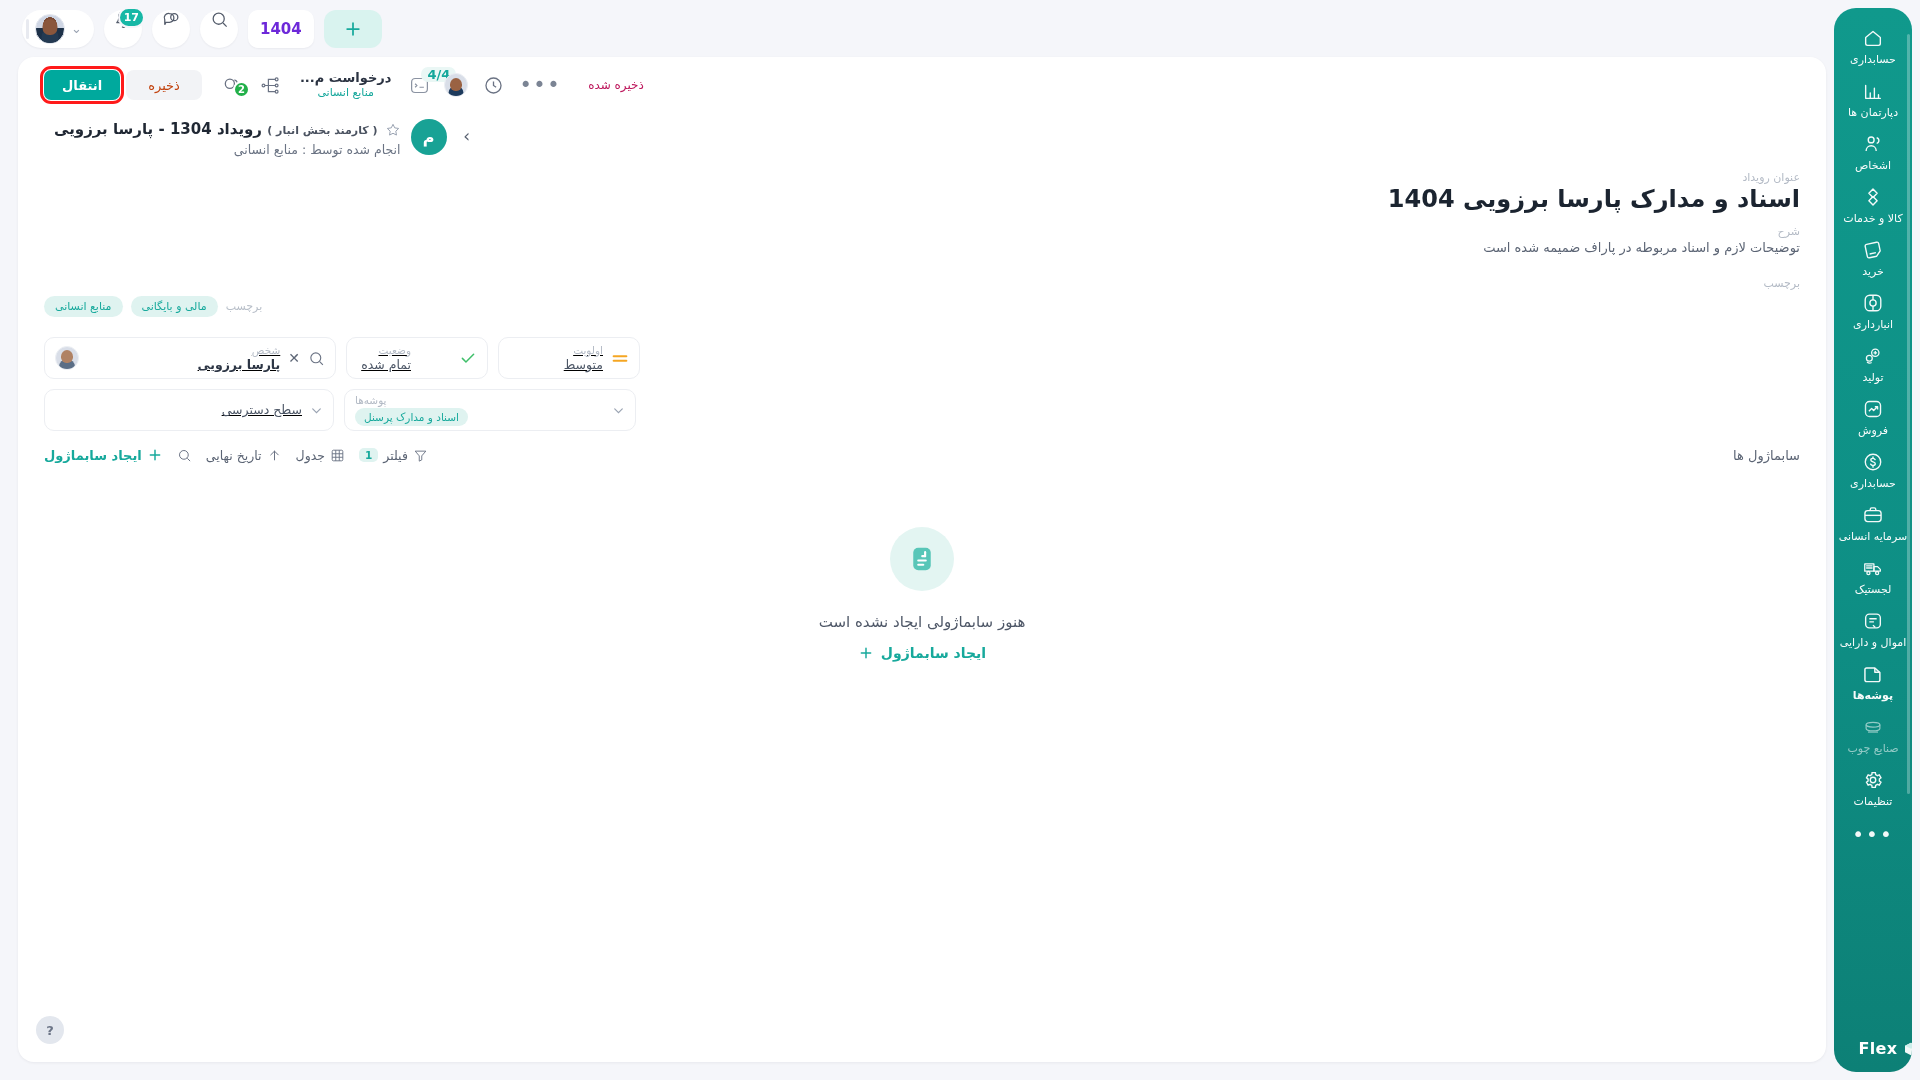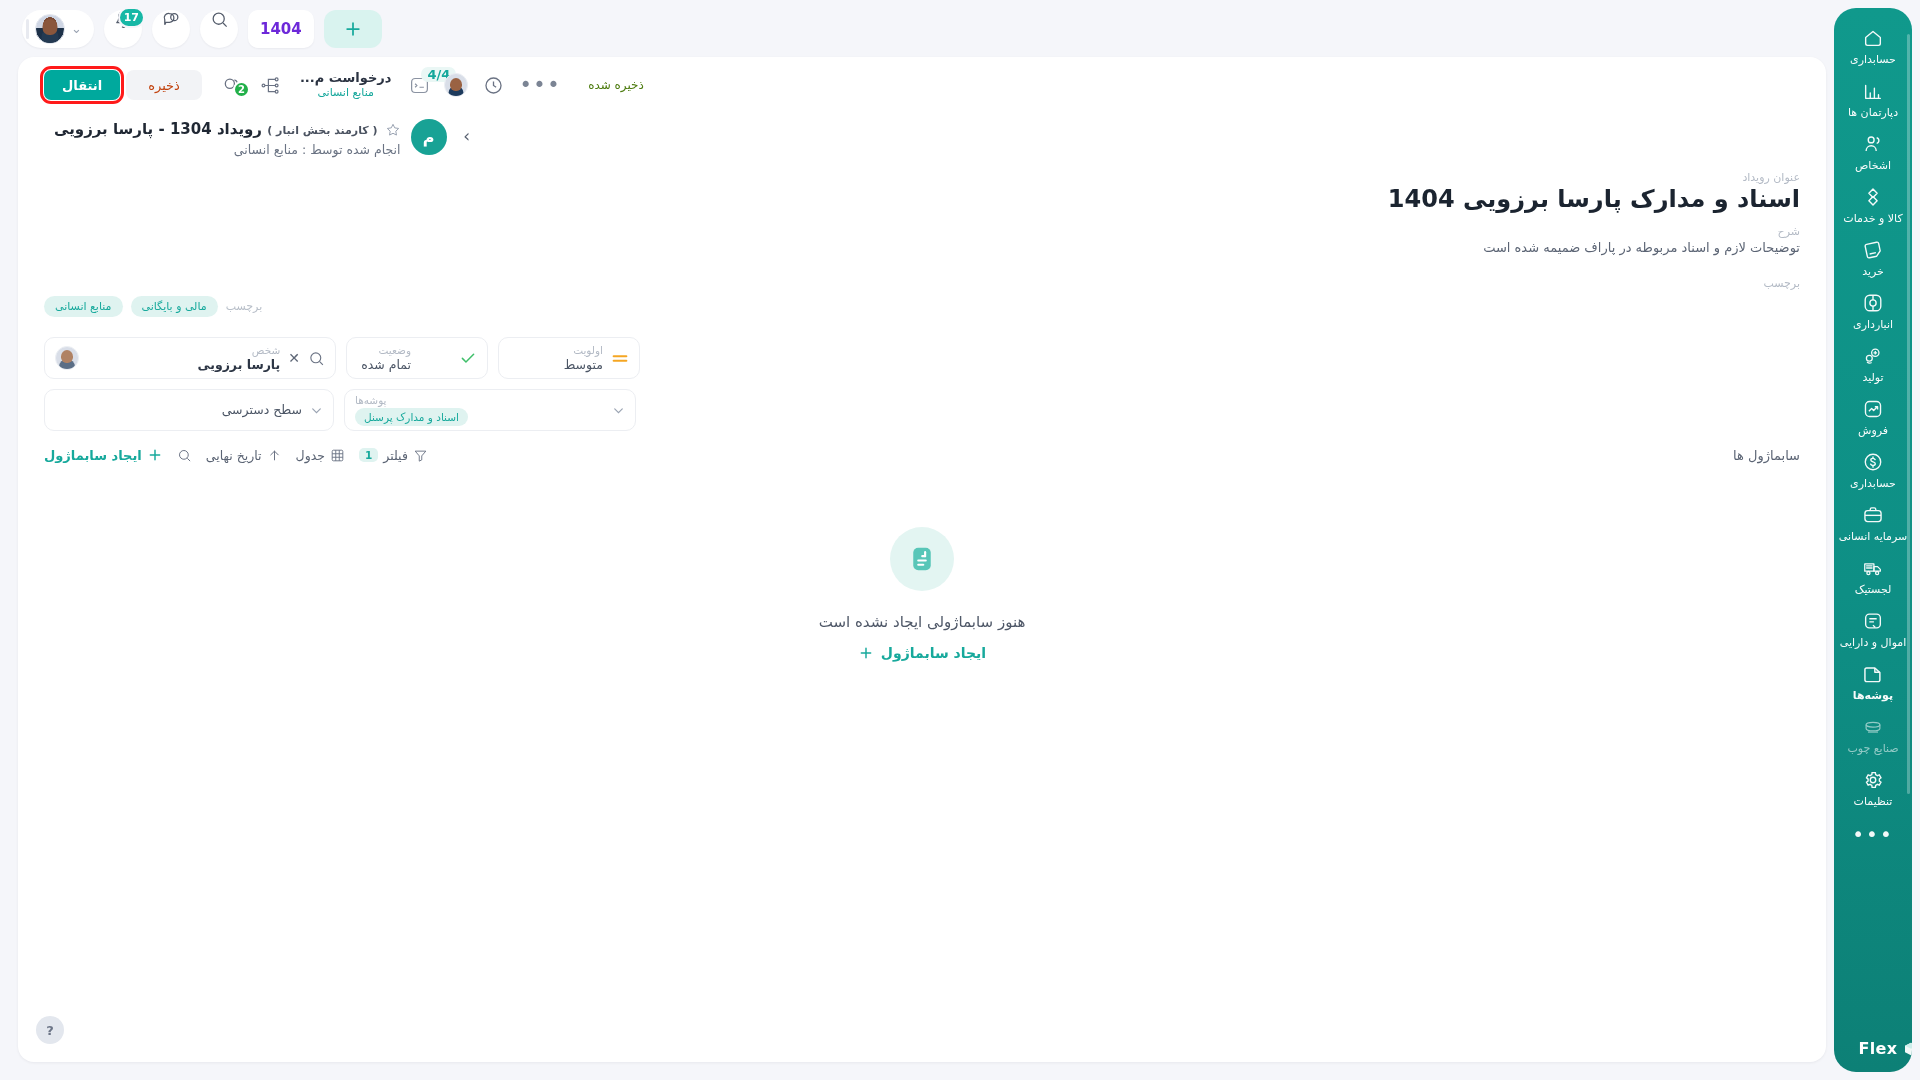--- a/index.html
+++ b/index.html
@@ -163,21 +163,21 @@
   }
   .mini-ava {
     width:24px;height:24px;border-radius:50%; overflow:hidden; position:relative;
     background:#d9dee8; border:1px solid #eceff4; margin: 0 4px; cursor:pointer;
   }
   .mini-ava::after{content:"";position:absolute;left:50%;top:54%;transform:translateX(-50%);
     width:15px;height:13px;border-radius:7px 7px 3px 3px;background:#1d3a5c;}
   .mini-ava::before{content:"";position:absolute;left:50%;top:16%;transform:translateX(-50%);
     width:12px;height:13px;border-radius:50% 50% 45% 45%;background:#9a6243;z-index:2;}
   .dots-tool { font-size:21px; color:#7b8494; letter-spacing:1.5px; line-height:10px;}
-  .saved-text { font-size:12px; color:#4d7c0f; margin-left: 18px; direction: rtl;}
+  .saved-text { font-size:12px; color:#be185d; margin-left: 18px; direction: rtl;}
 
   
   .header-sec { padding: 6px 26px 0 26px; }
   .hd-row1 { display:flex; align-items:flex-start; justify-content:flex-end; gap:10px;}
   .hd-text { text-align: right; margin-left: 10px; }
   .hd-title { font-size:15px; font-weight:bold; color:#1f2733; white-space:nowrap;}
   .hd-title .paren { font-size:11px; font-weight:bold; color:#4a5260;}
   .hd-sub { font-size:12.5px; color:#6a7383; margin-top: 4px;}
   .star-ico { width:16px;height:16px; margin-top:3px; cursor:pointer;}
   .circle-ava {
@@ -200,21 +200,21 @@
   .tag-ph { font-size:11px; color:#b7bec8; cursor:pointer;}
 
   
   .form-wrap { padding: 10px 26px 0 26px; }
   .form-row { display:flex; gap:10px; justify-content:flex-end; margin-top: 10px;}
   .fld {
     border:1px solid #eceef2; border-radius:10px; height:42px;
     display:flex; align-items:center; gap: 8px;
     padding: 0 10px; background:#fff; cursor:pointer; position:relative;
   }
-  .fld .texts { flex:1; text-align:right; line-height:1.25; }
+  .fld .texts { flex:1; text-align:right; line-height:1.25;text-decoration:underline; }
   .fld .f-lbl { font-size:10.5px; color:#b3bac5;}
   .fld .f-val { font-size:12.5px; color:#2d3645; font-weight:bold;}
   .fld .f-val.norm { font-weight:normal; color:#4b5565;}
   .fld-person { width: 292px; }
   .fld-status { width: 142px; gap: 48px; }
   .fld-priority { width: 142px; }
   .fld-access  { width: 290px; justify-content: flex-end; }
   .fld-folders { width: 292px; }
   .f-ava {
     width:24px;height:24px;border-radius:50%;background:#d9dee8;position:relative;overflow:hidden;

